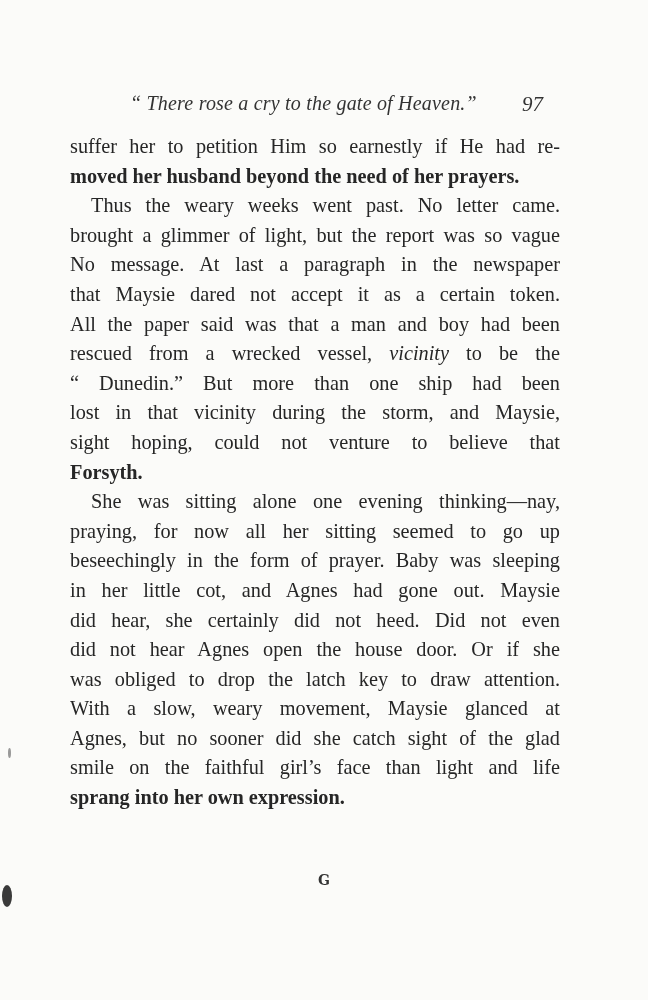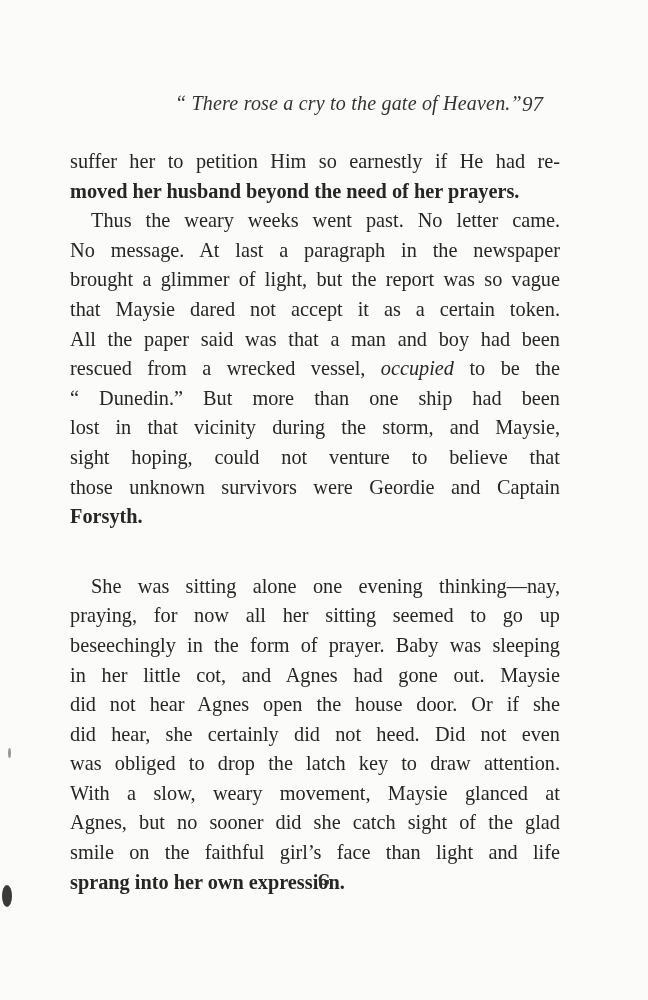--- a/index.html
+++ b/index.html
@@ -11,28 +11,27 @@
     font-family: "Liberation Serif", "DejaVu Serif", serif;
     color: #262626;
   }
   .header {
     position: absolute; left: 0; top: 92px; width: 648px; height: 30px;
   }
   .running-title {
     position: absolute; left: 130px; top: 0;
     font-style: italic; font-size: 20px; letter-spacing: 0.2px;
     color: #333;
-    margin-left: 45px;
   }
   .page-number {
     position: absolute; left: 522px; top: 0;
     font-size: 21px; color: #333; font-style: italic;
   }
   .body-text {
-    position: absolute; left: 70px; top: 147px; width: 490px;
+    position: absolute; left: 70px; top: 132px; width: 490px;
     font-size: 20.3px; line-height: 29.6px;
     text-align: justify;
   }
   .body-text p { margin: 0; }
   .body-text p.indent { text-indent: 21px; }
   .body-text .line { display: block; text-align: justify; text-align-last: justify; white-space: nowrap; }
   .body-text .line.last { text-align-last: left; font-weight: bold; }
   em { font-style: italic; }
   .signature {
     position: absolute; left: 0; width: 648px; top: 872px;
@@ -49,38 +48,37 @@
   <span class="page-number">97</span>
 </div>
 
 <div class="body-text" id="body-text">
     <p>
       <span class="line">suffer her to petition Him so earnestly if He had re-</span>
       <span class="line last">moved her husband beyond the need of her prayers.</span>
     </p>
     <p class="indent" style="text-indent: 0px;">
       <span class="line" style="padding-left: 21px;">Thus the weary weeks went past.  No letter came.</span>
+      <span class="line">brought a glimmer of light, but the report was so vague</span>
       <span class="line">No message.  At last a paragraph in the newspaper</span>
-      <span class="line">brought a glimmer of light, but the report was so vague</span>
       <span class="line">that Maysie dared not accept it as a certain token.</span>
       <span class="line">All the paper said was that a man and boy had been</span>
-      <span class="line">rescued from a wrecked vessel, <em>occupied</em> to be the</span>
+      <span class="line">rescued from a wrecked vessel, <em>vicinity</em> to be the</span>
       <span class="line">“ Dunedin.”  But more than one ship had been</span>
       <span class="line">lost in that vicinity during the storm, and Maysie,</span>
       <span class="line">sight hoping, could not venture to believe that</span>
-      <span class="line">those unknown survivors were Geordie and Captain</span>
       <span class="line last">Forsyth.</span>
     </p>
-    <p class="indent" style="text-indent: 0px; margin-top: 40px;">
+    <p class="indent" style="text-indent: 0px;">
       <span class="line" style="padding-left: 21px;">She was sitting alone one evening thinking—nay,</span>
       <span class="line">praying, for now all her sitting seemed to go up</span>
       <span class="line">beseechingly in the form of prayer.  Baby was sleeping</span>
       <span class="line">in her little cot, and Agnes had gone out.  Maysie</span>
+      <span class="line">did hear, she certainly did not heed.  Did not even</span>
       <span class="line">did not hear Agnes open the house door.  Or if she</span>
-      <span class="line">did hear, she certainly did not heed.  Did not even</span>
       <span class="line">was obliged to drop the latch key to draw attention.</span>
       <span class="line">With a slow, weary movement, Maysie glanced at</span>
       <span class="line">Agnes, but no sooner did she catch sight of the glad</span>
       <span class="line">smile on the faithful girl’s face than light and life</span>
       <span class="line last">sprang into her own expression.</span>
     </p>
   </div>
 
 <div class="signature">G</div>
 

